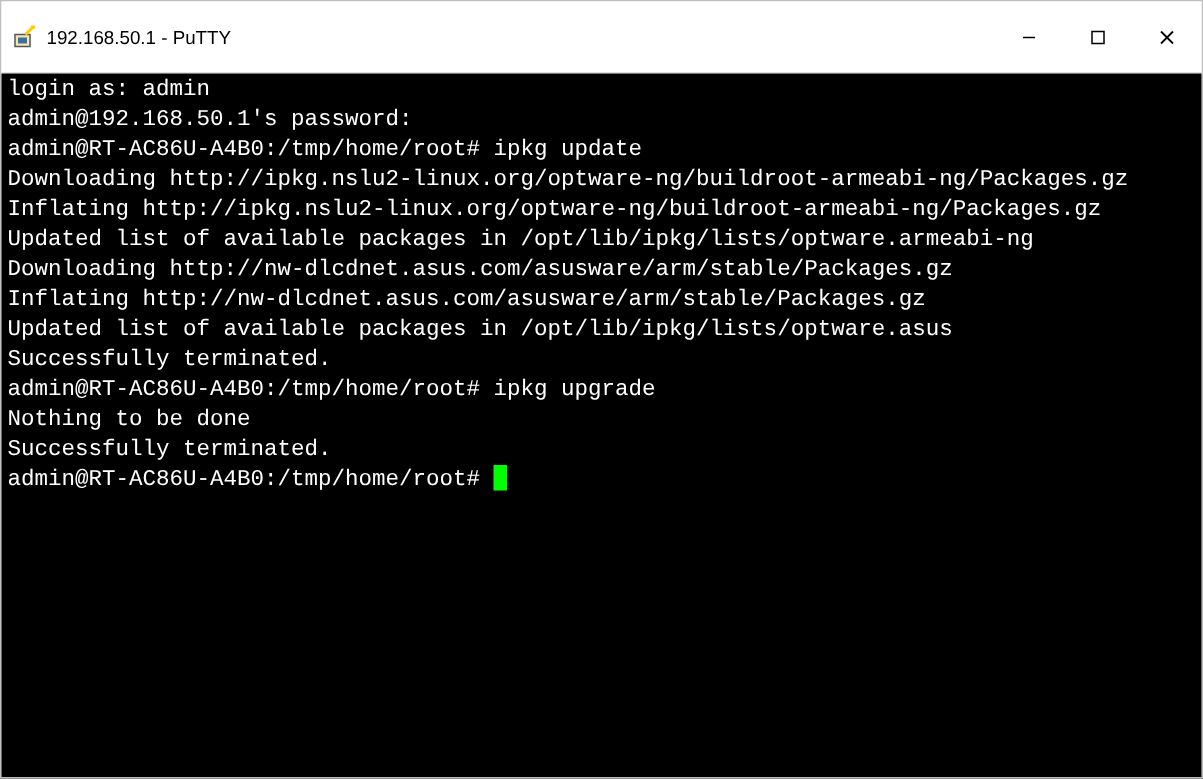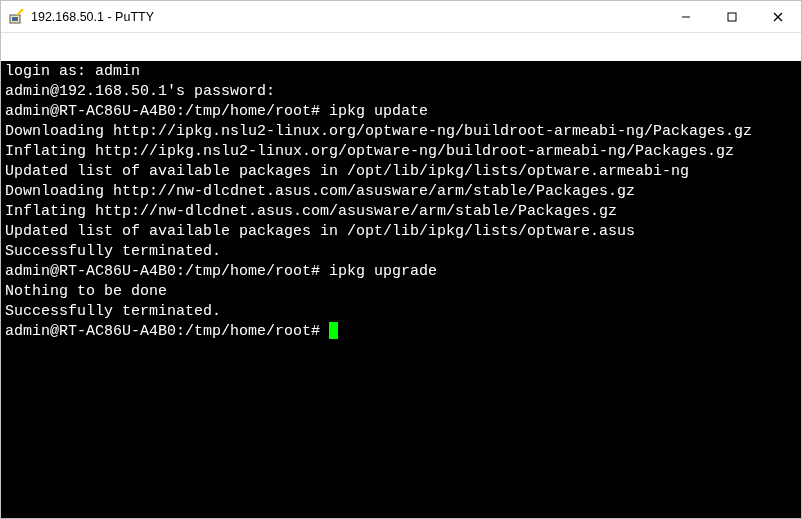--- a/index.html
+++ b/index.html
@@ -13,21 +13,21 @@
     overflow: hidden;
   }
   .window {
     width: 802px;
     height: 519px;
     border: 1px solid #c0c0c0;
     display: flex;
     flex-direction: column;
   }
   .titlebar {
-    height: 32px;
+    height: 48px;
     background: #ffffff;
     display: flex;
     align-items: center;
     border-bottom: 1px solid #e0e0e0;
   }
   .titlebar-icon {
     width: 16px;
     height: 16px;
     margin-left: 8px;
     display: inline-flex;
@@ -58,21 +58,20 @@
     flex: 1;
     background: #000000;
     color: #ffffff;
     font-family: "Courier New", monospace;
     font-size: 15px;
     line-height: 20px;
     padding: 1px 4px;
     white-space: pre-wrap;
     word-break: break-all;
     overflow: hidden;
-    margin-top: 28px;
   }
   .cursor-block {
     display: inline-block;
     width: 9px;
     height: 17px;
     background: #00ff00;
     vertical-align: text-bottom;
     margin-bottom: 1px;
   }
   .putty-svg { display:block; }

